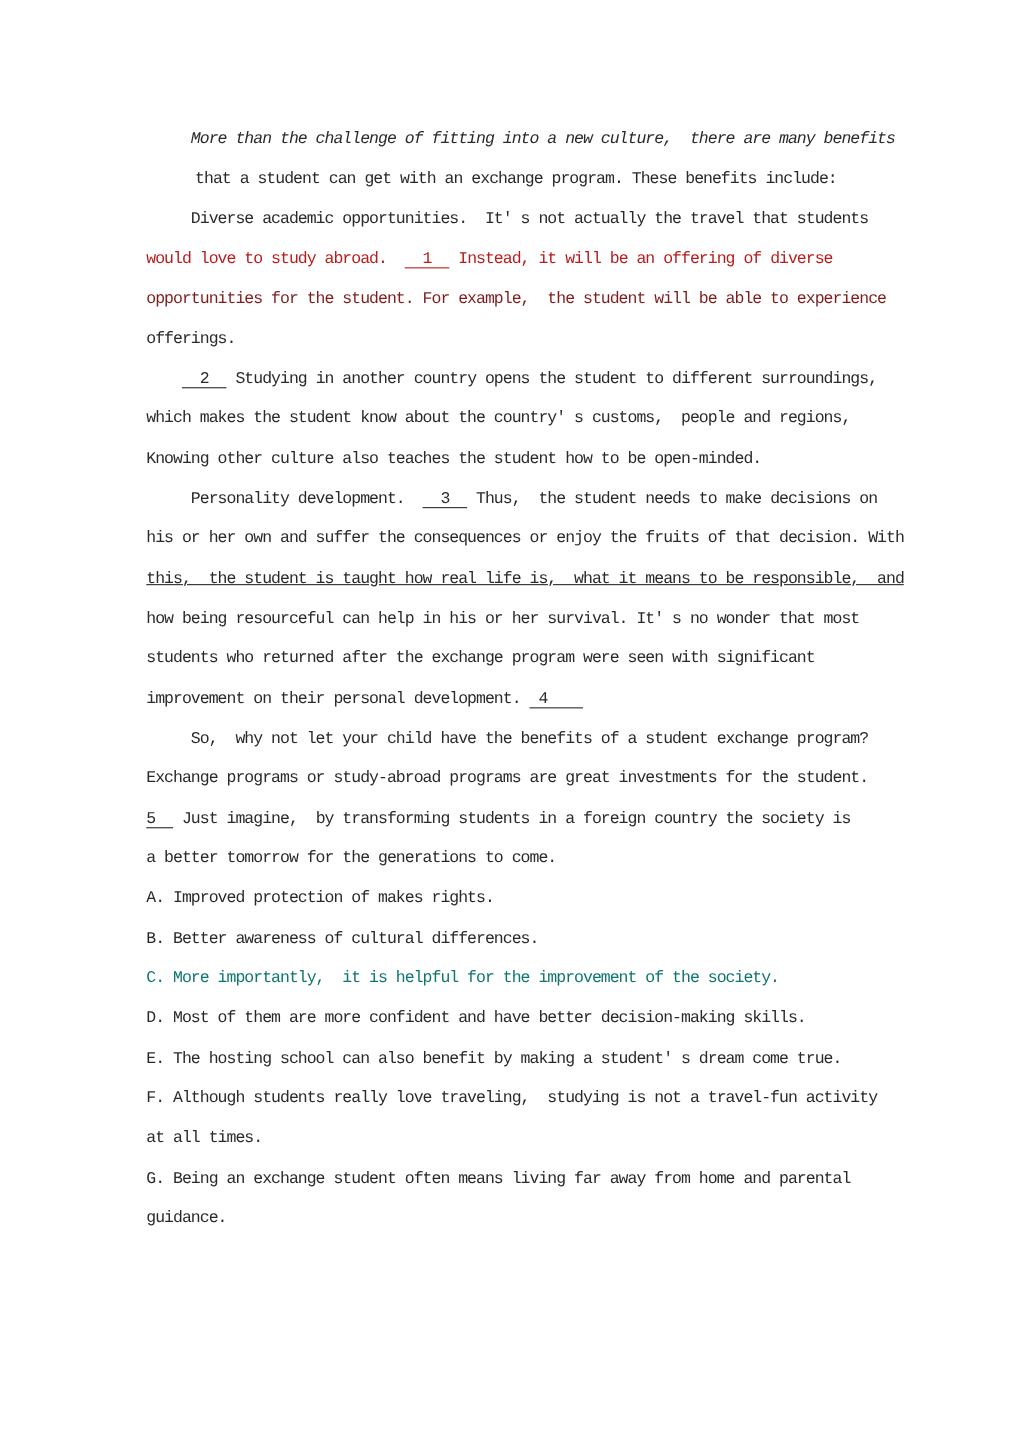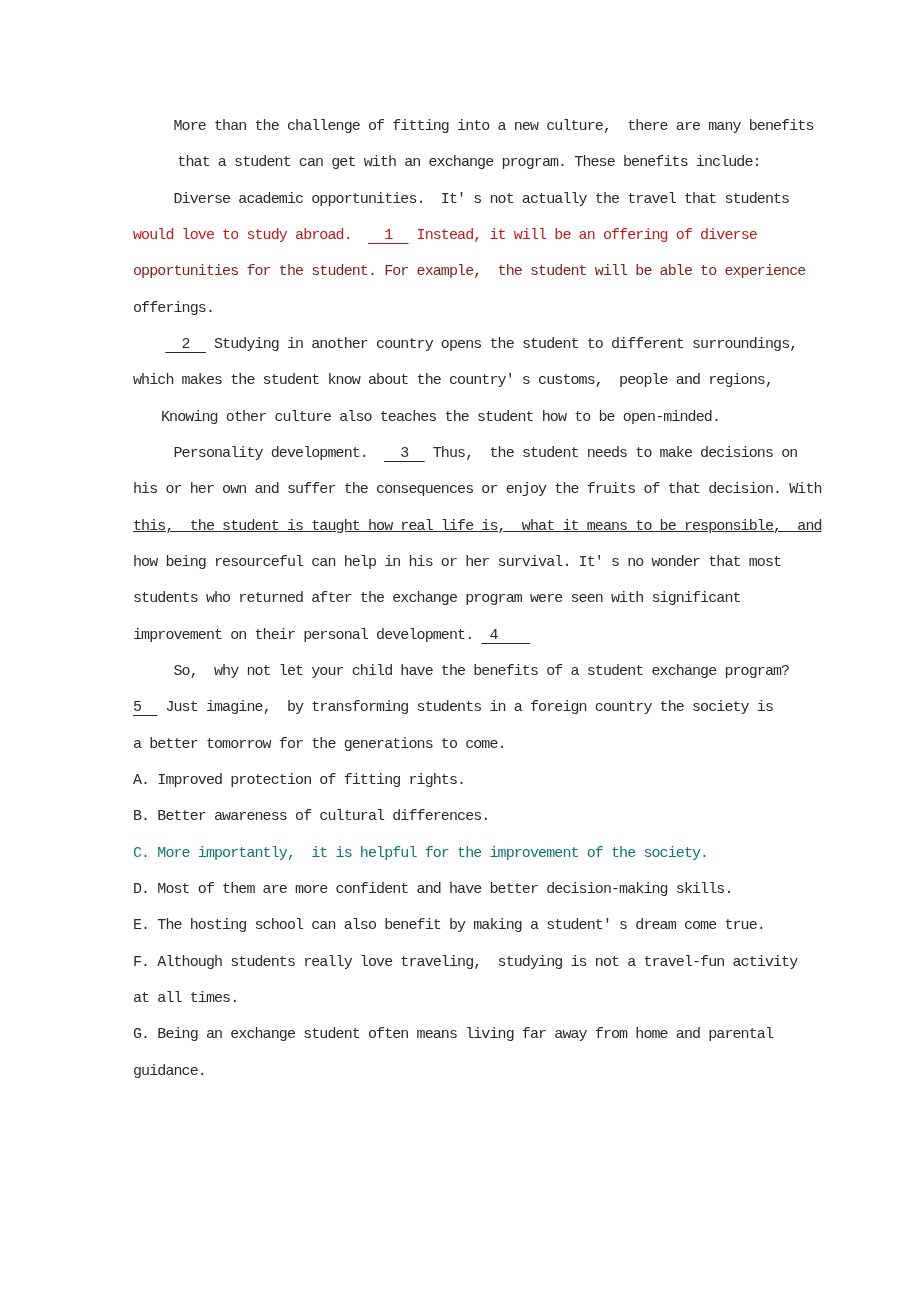--- a/index.html
+++ b/index.html
@@ -34,39 +34,40 @@
     text-decoration: underline;
     text-underline-offset: 4px;
     text-decoration-thickness: 1px;
   }
 </style>
 </head>
 <body>
 
 <div class="page" style="background: rgb(255, 255, 255);">
   <div class="content">
-      <div class="line" style="color: rgb(42, 42, 42);"><span>     More than the challenge of fitting into a new culture,  there are many benefits</span></div>
+      <div class="line" style="color: rgb(42, 42, 42); font-style: italic;"><span>     More than the challenge of fitting into a new culture,  there are many benefits</span></div>
       <div class="line" style="color: rgb(42, 42, 42); text-align: center;"><span>that a student can get with an exchange program. These benefits include:</span></div>
       <div class="line" style="color: rgb(42, 42, 42);"><span>     Diverse academic opportunities.  It' s not actually the travel that students</span></div>
       <div class="line" style="color: #b91c1c;"><span>would love to study abroad.  </span><span class="blank">  1  </span><span> Instead, it will be an offering of diverse</span></div>
       <div class="line" style="color: #7f1d1d;"><span>opportunities for the student. For example,  the student will be able to experience</span></div>
       <div class="line" style="color: rgb(42, 42, 42);"><span>offerings.</span></div>
       <div class="line" style="color: rgb(42, 42, 42);"><span>    </span><span class="blank">  2  </span><span> Studying in another country opens the student to different surroundings,</span></div>
       <div class="line" style="color: rgb(42, 42, 42);"><span>which makes the student know about the country' s customs,  people and regions,</span></div>
-      <div class="line" style="color: rgb(42, 42, 42); margin-left: 28px;"><span>Knowing other culture also teaches the student how to be open-minded.</span></div>
+      <div class="line" style="color: rgb(42, 42, 42);"><span>Knowing other culture also teaches the student how to be open-minded.</span></div>
       <div class="line" style="color: rgb(42, 42, 42);"><span>     Personality development.  </span><span class="blank">  3  </span><span> Thus,  the student needs to make decisions on</span></div>
       <div class="line" style="color: rgb(42, 42, 42);"><span>his or her own and suffer the consequences or enjoy the fruits of that decision. With</span></div>
       <div class="line" style="color: rgb(42, 42, 42); text-decoration: underline;"><span>this,  the student is taught how real life is,  what it means to be responsible,  and</span></div>
       <div class="line" style="color: rgb(42, 42, 42);"><span>how being resourceful can help in his or her survival. It' s no wonder that most</span></div>
       <div class="line" style="color: rgb(42, 42, 42);"><span>students who returned after the exchange program were seen with significant</span></div>
       <div class="line" style="color: rgb(42, 42, 42);"><span>improvement on their personal development. </span><span class="blank"> 4    </span></div>
       <div class="line" style="color: rgb(42, 42, 42);"><span>     So,  why not let your child have the benefits of a student exchange program?</span></div>
+      <div class="line" style="color: rgb(42, 42, 42);"><span>Exchange programs or study-abroad programs are great investments for the student.</span></div>
       <div class="line" style="color: rgb(42, 42, 42);"><span class="blank">5  </span><span> Just imagine,  by transforming students in a foreign country the society is</span></div>
       <div class="line" style="color: rgb(42, 42, 42);"><span>a better tomorrow for the generations to come.</span></div>
-      <div class="line" style="color: rgb(42, 42, 42);"><span>A. Improved protection of fitting rights.</span></div>
+      <div class="line" style="color: rgb(42, 42, 42);"><span>A. Improved protection of makes rights.</span></div>
       <div class="line" style="color: rgb(42, 42, 42);"><span>B. Better awareness of cultural differences.</span></div>
       <div class="line" style="color: #0f766e;"><span>C. More importantly,  it is helpful for the improvement of the society.</span></div>
       <div class="line" style="color: rgb(42, 42, 42);"><span>D. Most of them are more confident and have better decision-making skills.</span></div>
       <div class="line" style="color: rgb(42, 42, 42);"><span>E. The hosting school can also benefit by making a student' s dream come true.</span></div>
       <div class="line" style="color: rgb(42, 42, 42);"><span>F. Although students really love traveling,  studying is not a travel-fun activity</span></div>
       <div class="line" style="color: rgb(42, 42, 42);"><span>at all times.</span></div>
       <div class="line" style="color: rgb(42, 42, 42);"><span>G. Being an exchange student often means living far away from home and parental</span></div>
       <div class="line" style="color: rgb(42, 42, 42);"><span>guidance.</span></div>
     </div>
 </div>

